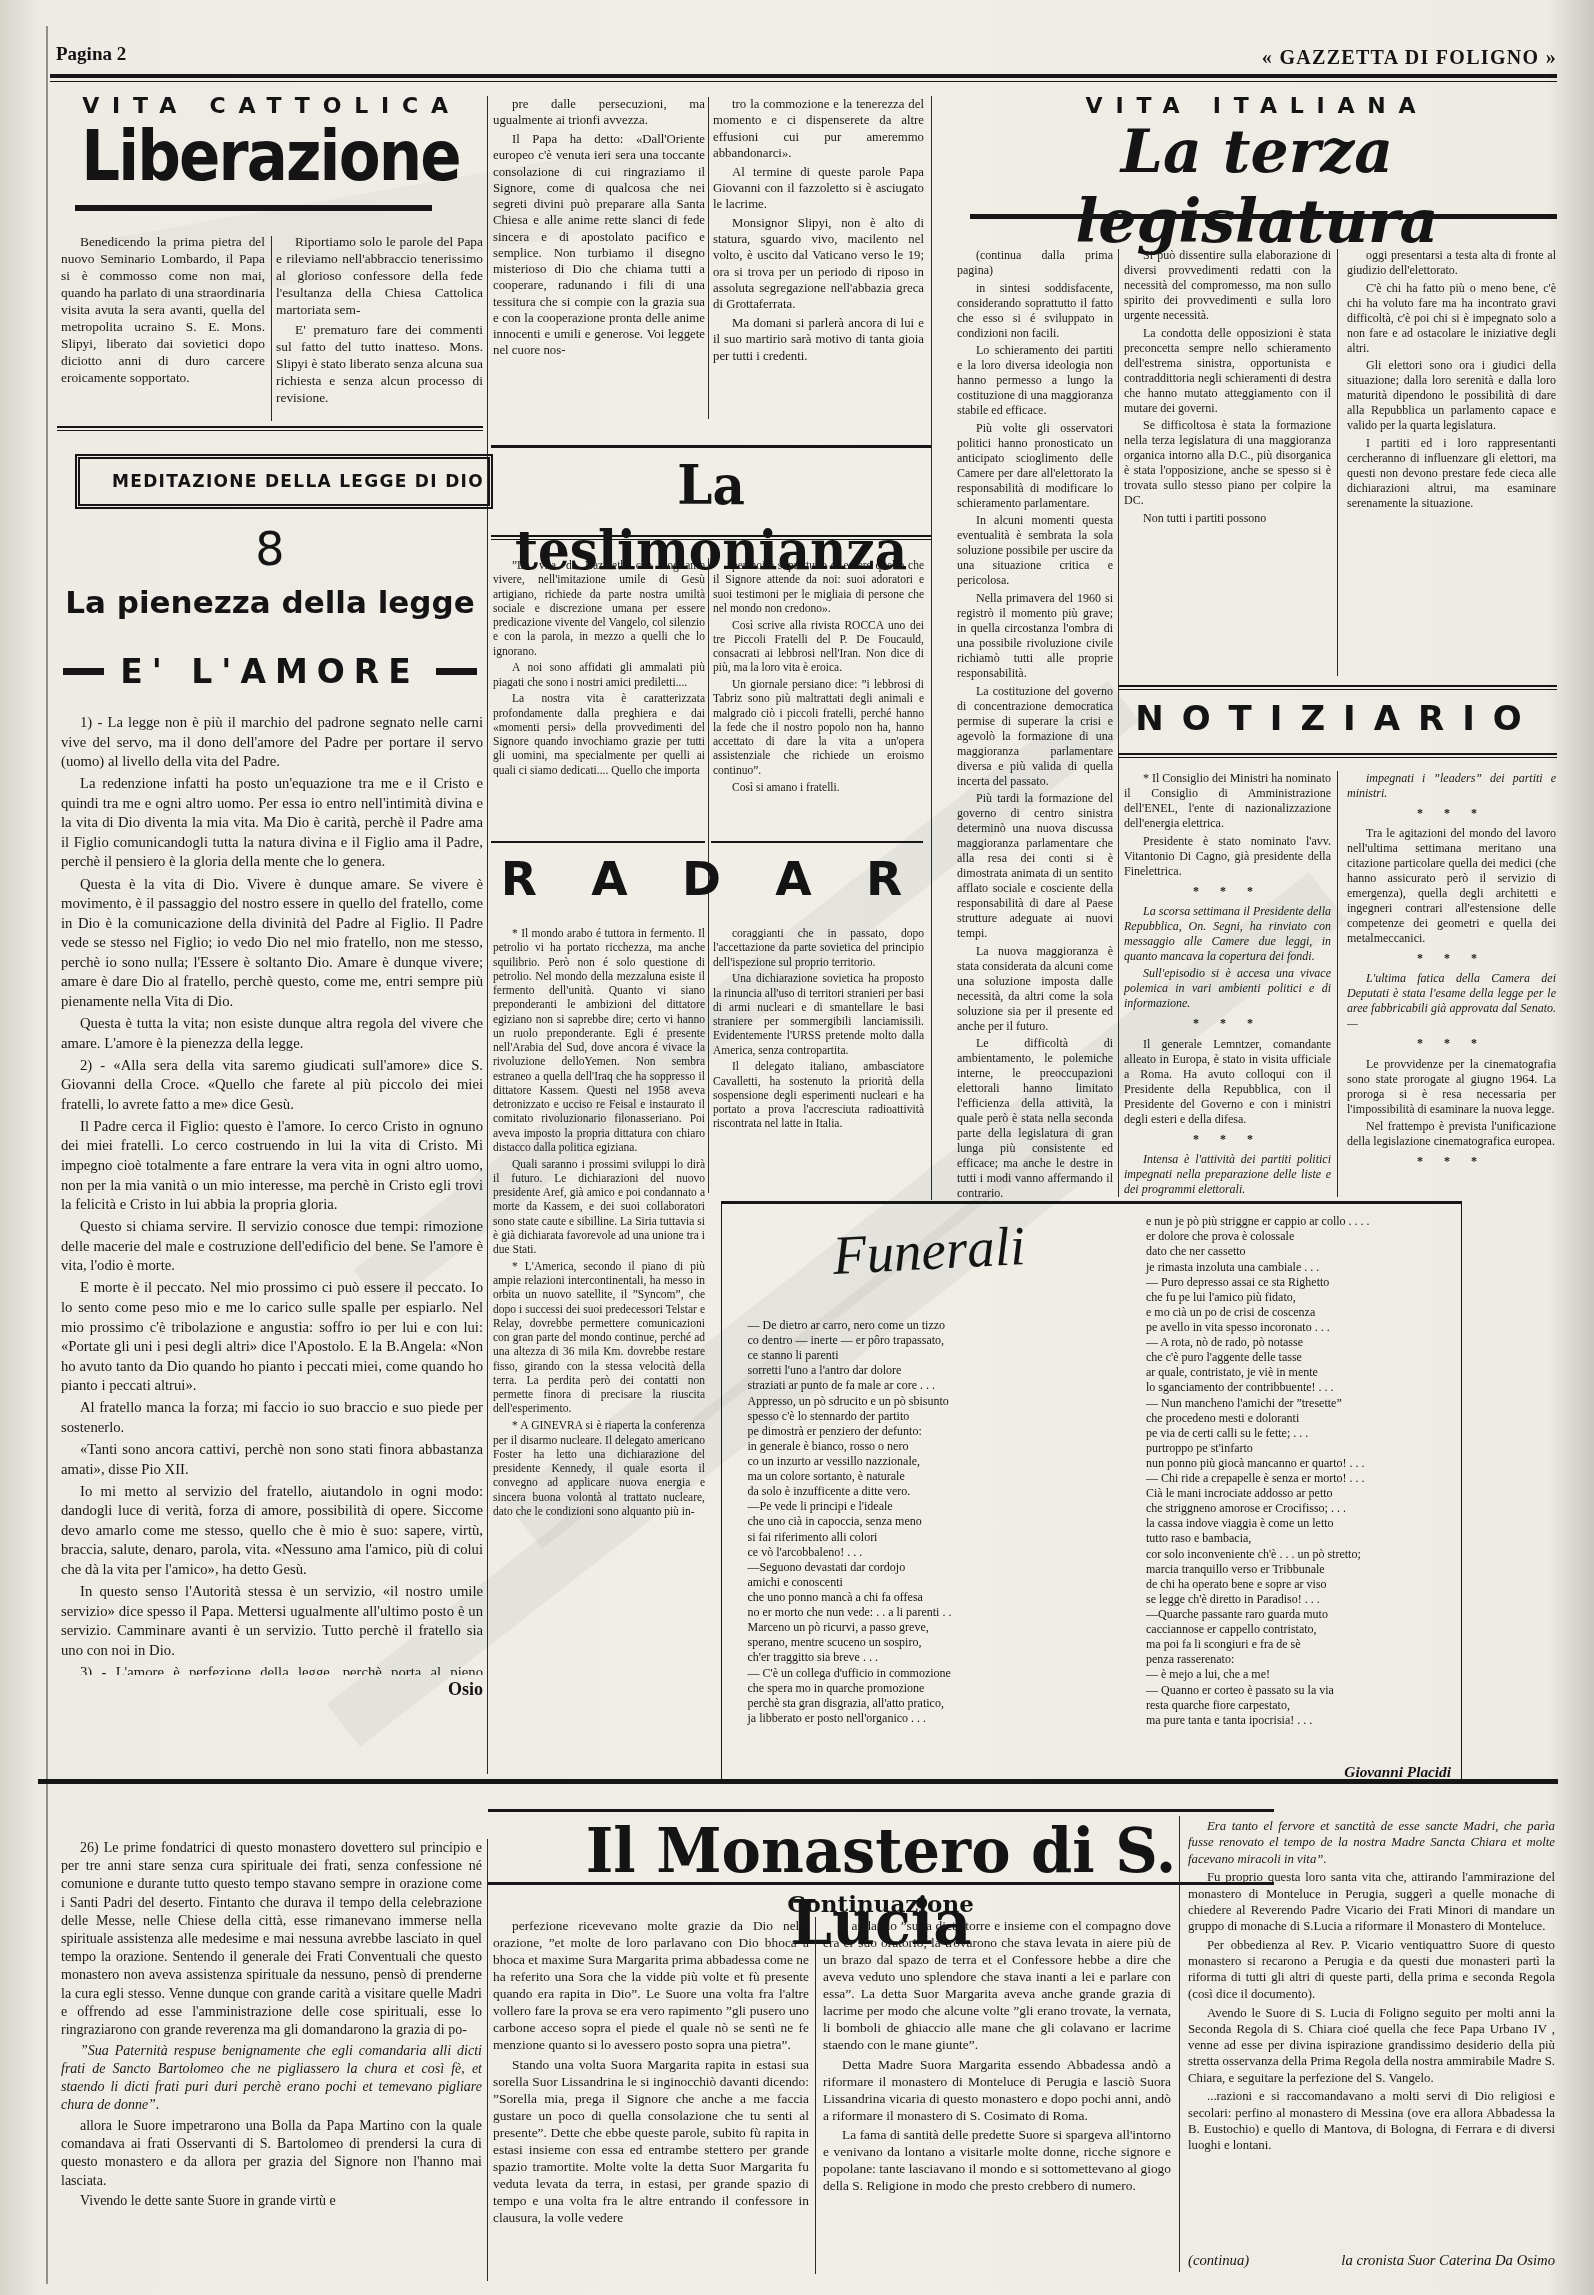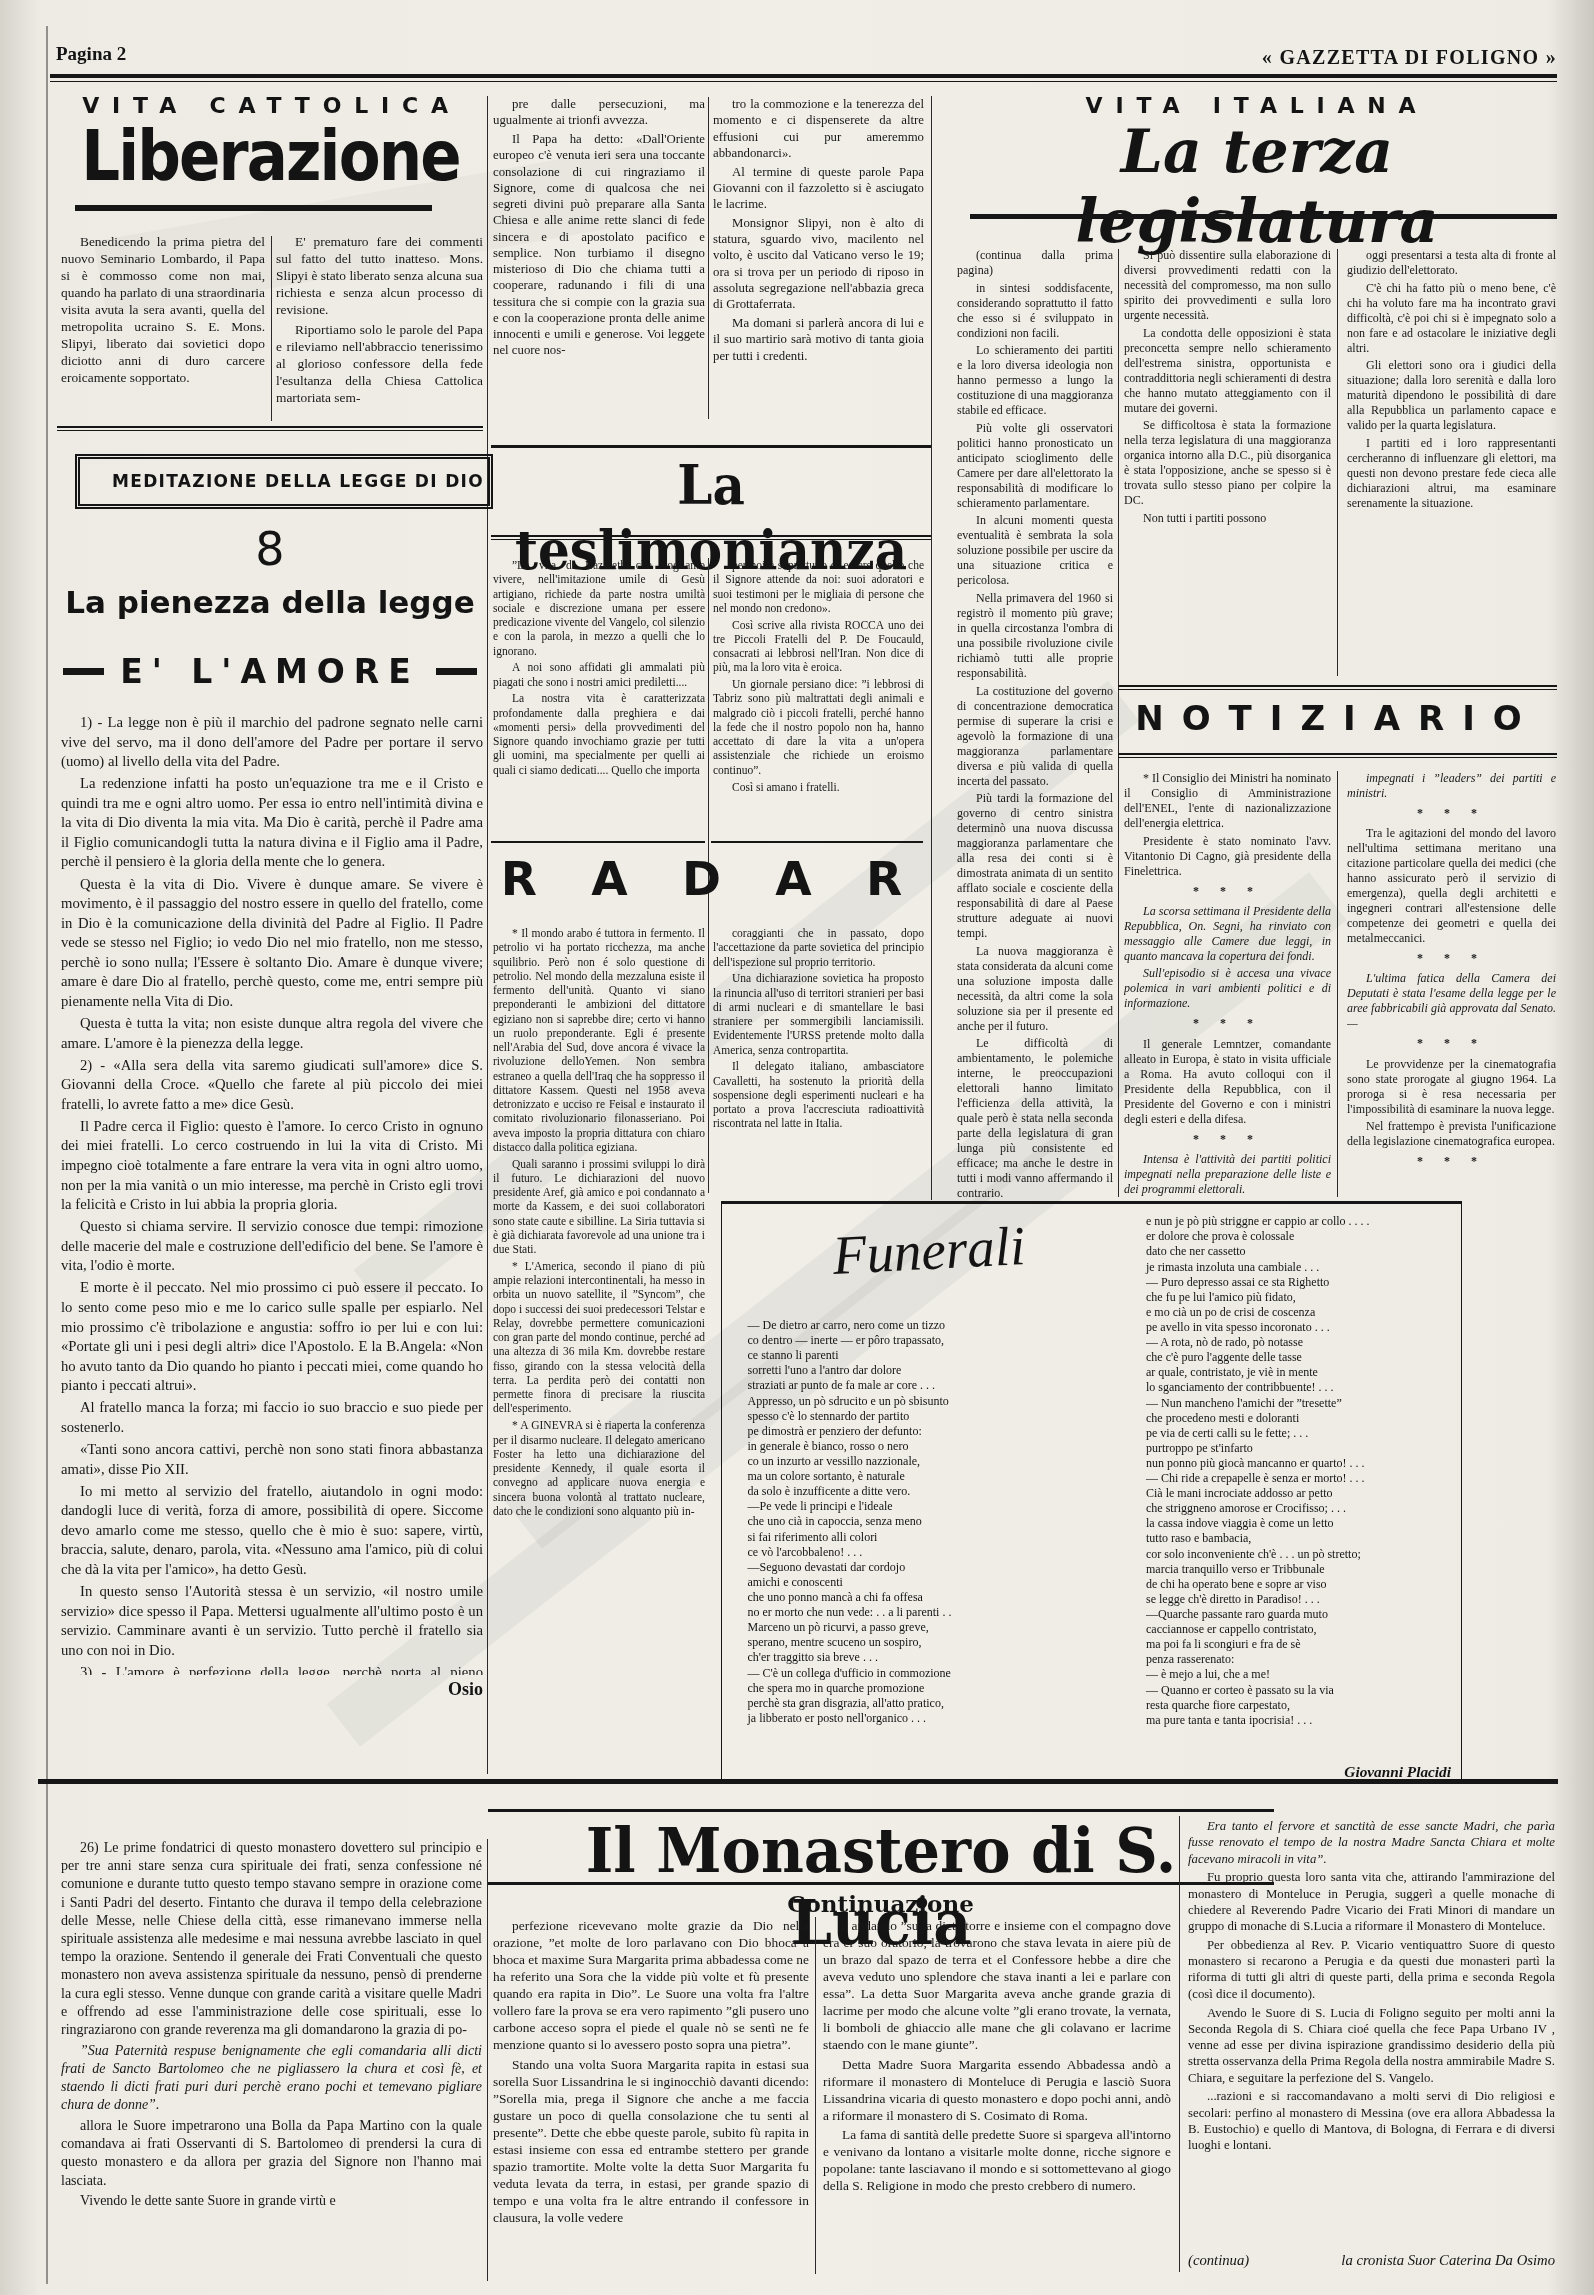--- a/index.html
+++ b/index.html
@@ -45,22 +45,22 @@
 
   <div class="b kicker" style="left:61px;top:93px;width:421px;">VITA CATTOLICA</div>
   <div class="b headline-sans" style="left:57px;top:114px;width:427px;font-size:61px;letter-spacing:-1.9px;transform:scaleY(1.15);transform-origin:top center;">Liberazione</div>
   <div class="hrule" style="left:75px;top:205px;width:357px;height:5.7px;"></div>
 
   <div class="b col t21" style="left:61px;top:233px;width:204px;height:195px;">
       <p>Benedicendo la prima pietra del nuovo Seminario Lombardo, il Papa si è commosso come non mai, quando ha parlato di una straordinaria visita avuta la sera avanti, quella del metropolita ucraino S. E. Mons. Slipyi, liberato dai sovietici dopo diciotto anni di duro carcere eroicamente sopportato.</p>
     </div>
   <div class="vrule" style="left:271px;top:236px;height:185px;"></div>
   <div class="b col t21" style="left:276px;top:233px;width:207px;height:195px;">
+      <p>Riportiamo solo le parole del Papa e rileviamo nell'abbraccio tenerissimo al glorioso confessore della fede l'esultanza della Chiesa Cattolica martoriata sem-</p>
       <p>E' prematuro fare dei commenti sul fatto del tutto inatteso. Mons. Slipyi è stato liberato senza alcuna sua richiesta e senza alcun processo di revisione.</p>
-      <p>Riportiamo solo le parole del Papa e rileviamo nell'abbraccio tenerissimo al glorioso confessore della fede l'esultanza della Chiesa Cattolica martoriata sem-</p>
     </div>
 
   <div class="vrule" style="left:487px;top:96px;height:1678px;"></div>
   <div class="b col t20" style="left:493px;top:96px;width:212px;height:325px;">
       <p>pre dalle persecuzioni, ma ugualmente ai trionfi avvezza.</p>
       <p>Il Papa ha detto: «Dall'Oriente europeo c'è venuta ieri sera una toccante consolazione di cui ringraziamo il Signore, come di qualcosa che nei segreti divini può preparare alla Santa Chiesa e alle anime rette slanci di fede sincera e di apostolato pacifico e semplice. Non turbiamo il disegno misterioso di Dio che chiama tutti a cooperare, radunando i fili di una tessitura che si compie con la grazia sua e con la cooperazione pronta delle anime innocenti e umili e generose. Voi leggete nel cuore nos-</p>
     </div>
   <div class="vrule" style="left:708px;top:97px;height:322px;"></div>
   <div class="b col t20" style="left:713px;top:96px;width:211px;height:325px;">
       <p>tro la commozione e la tenerezza del momento e ci dispenserete da altre effusioni cui pur ameremmo abbandonarci».</p>

